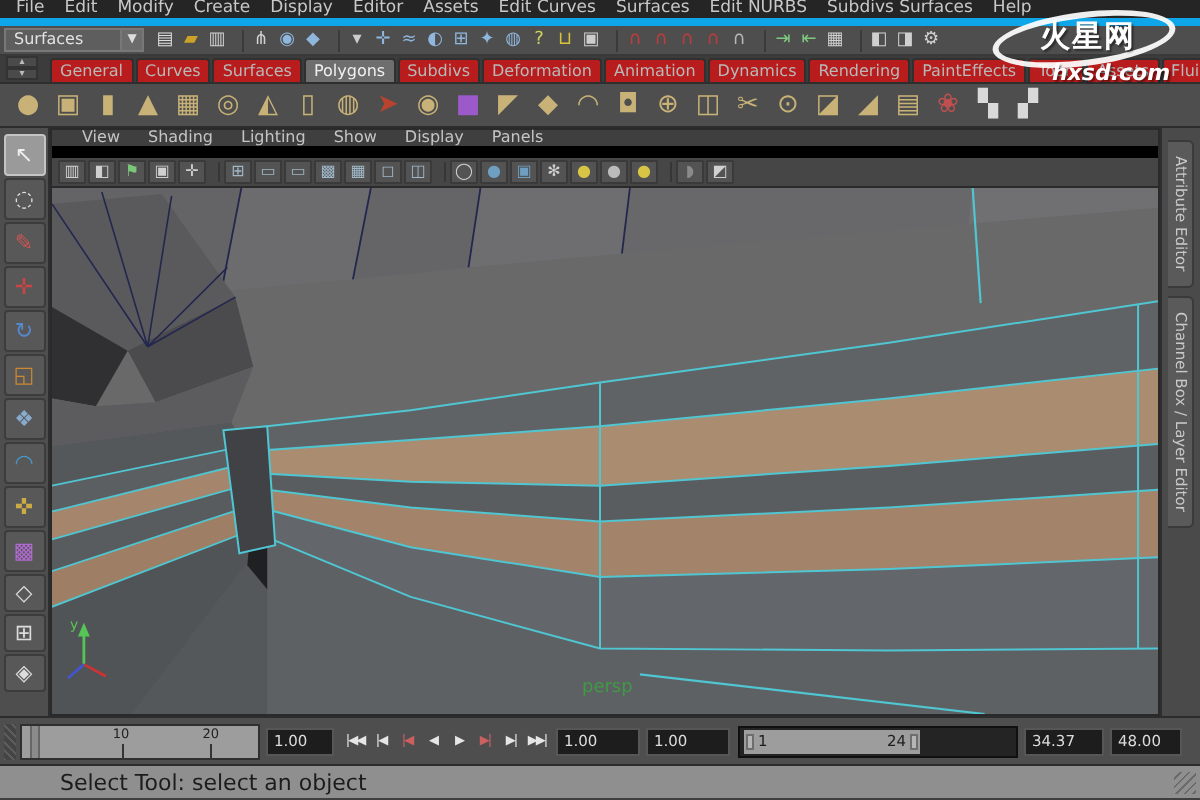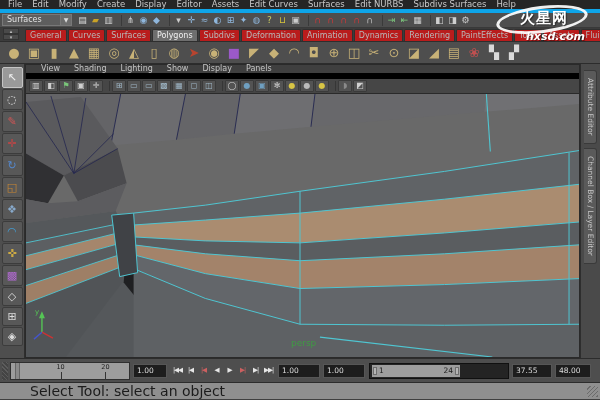--- a/index.html
+++ b/index.html
@@ -94,21 +94,21 @@
           justify-content:center;font-size:6.5px;color:#e6e6e6;letter-spacing:-1px;padding:0 1px;}
   .range-slider{width:140px;height:16px;background:#242424;border:1px solid #101010;
           position:relative;margin-left:4px;flex:none;}
   .range-handle{position:absolute;left:2px;top:1px;width:88px;height:12px;background:#9d9d9d;
           display:flex;align-items:center;justify-content:space-between;
           padding:0 7px;font-size:7.5px;color:#1d1d1d;}
   .range-handle .grip{position:absolute;top:2px;width:4px;height:8px;background:#b5b5b5;border:1px solid #6e6e6e;}
   .range-handle .grip.l{left:1px;} .range-handle .grip.r{right:1px;}
 
   
-  .helpline{height:17px;background:#8f8f8f;color:#1c1c1c;font-size:14px;
+  .helpline{height:17px;background:#8f8f8f;color:#1c1c1c;font-size:11px;
             display:flex;align-items:center;padding-left:30px;position:relative;
             border-top:1px solid #2c2c2c;}
   .resize-grip{position:absolute;right:2px;bottom:2px;width:11px;height:11px;
             background:repeating-linear-gradient(135deg,transparent 0 2px,#6b6b6b 2px 3px);}
   .bottom-strip{height:3px;background:#3f3f3f;}
 
   
   .watermark{position:absolute;top:2px;right:2px;width:104px;height:42px;z-index:50;
              pointer-events:none;}
   .wm-ellipse{position:absolute;top:4px;left:2px;width:92px;height:27px;
@@ -408,21 +408,21 @@
 
   <div class="range-slider">
     <div class="range-handle">
       <span class="grip l"></span>
       <span>1</span>
       <span>24</span>
       <span class="grip r"></span>
     </div>
   </div>
 
-  <div class="tfield" style="width:40px">37.55</div>
+  <div class="tfield" style="width:40px">34.37</div>
   <div class="tfield" style="width:36px">48.00</div>
 </div>
 
 <div class="helpline">
   <span>Select Tool: select an object</span>
   <div class="resize-grip"></div>
 </div>
 <div class="bottom-strip"></div>
 
 <div class="watermark">

